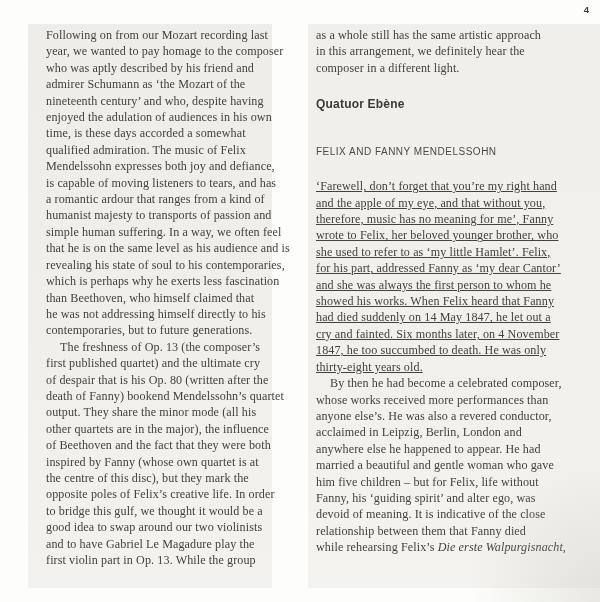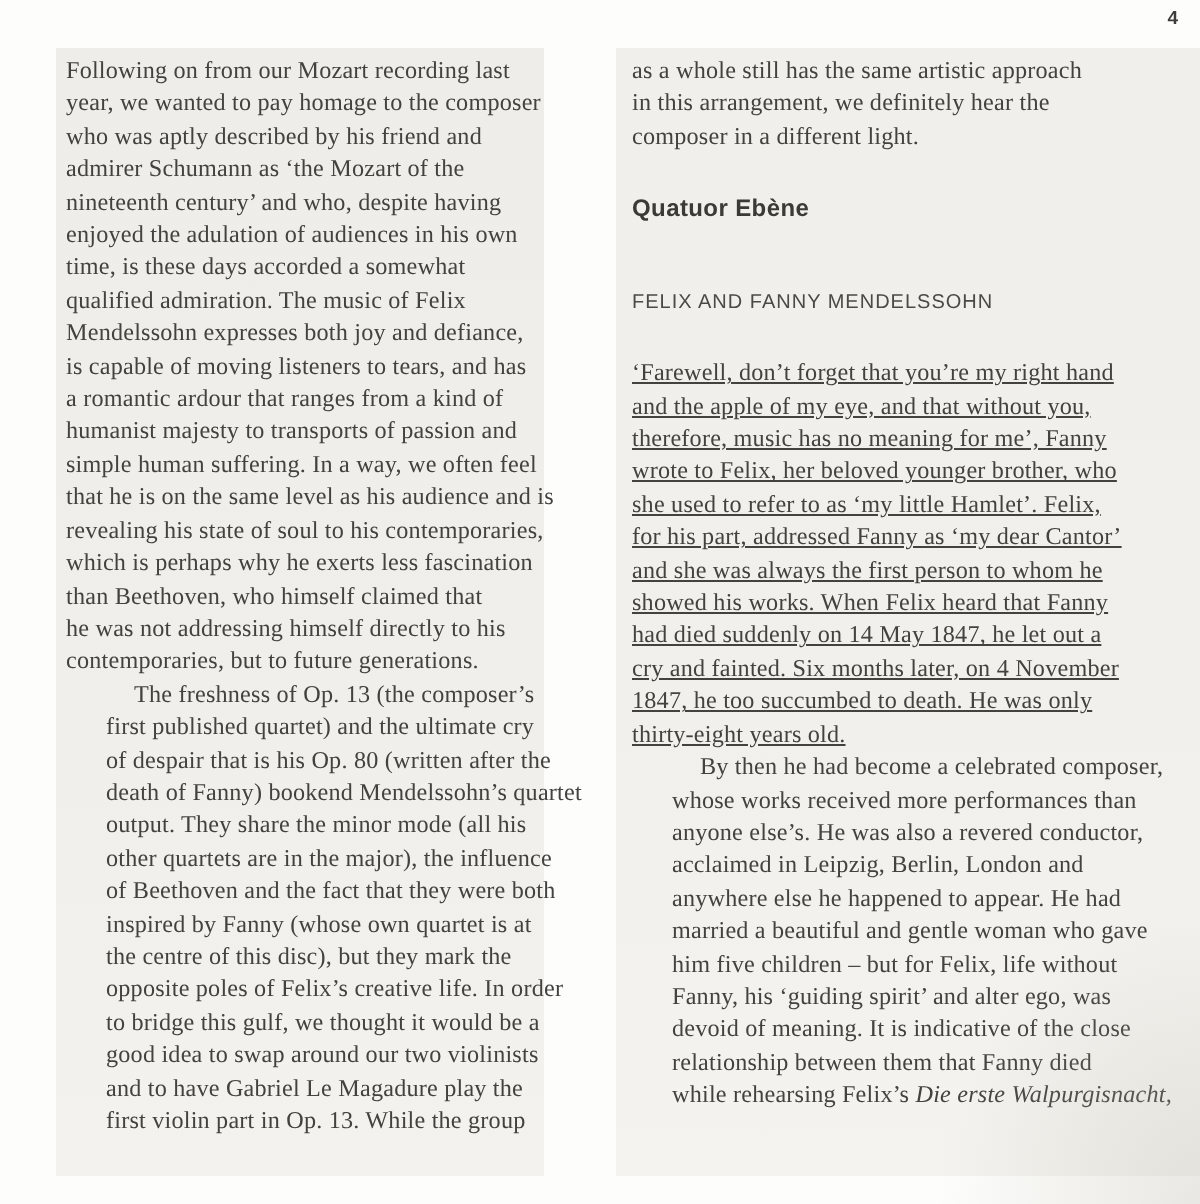--- a/index.html
+++ b/index.html
@@ -28,41 +28,40 @@
   }
   .col {
     position: absolute;
     top: 24px;
     height: 564px;
     box-sizing: border-box;
   }
   .col-left {
     left: 28px;
     width: 244px;
-    padding: 3px 0 0 5px;
+    padding: 3px 0 0 18px;
     background: linear-gradient(180deg, #eeede9 0%, #f0efeb 60%, #f3f2ee 100%);
   }
   .col-right {
     left: 308px;
     width: 327px;
     padding: 3px 0 0 8px;
     background: linear-gradient(180deg, #f0efeb 0%, #f1f0ec 60%, #f4f3ef 100%);
   }
   .body-para {
     margin: 0;
     font-family: "Liberation Serif", serif;
     font-size: 12.1px;
     line-height: 16.4px;
     letter-spacing: 0.1px;
     color: #43423e;
     white-space: pre;
   }
   .indent {
     text-indent: 14px;
-    margin-left: 20px;
   }
   .byline {
     margin: 21px 0 0 0;
     font-family: "Liberation Sans", sans-serif;
     font-size: 12px;
     font-weight: 700;
     letter-spacing: 0.2px;
     line-height: 14px;
     color: #3b3a36;
     white-space: pre;

